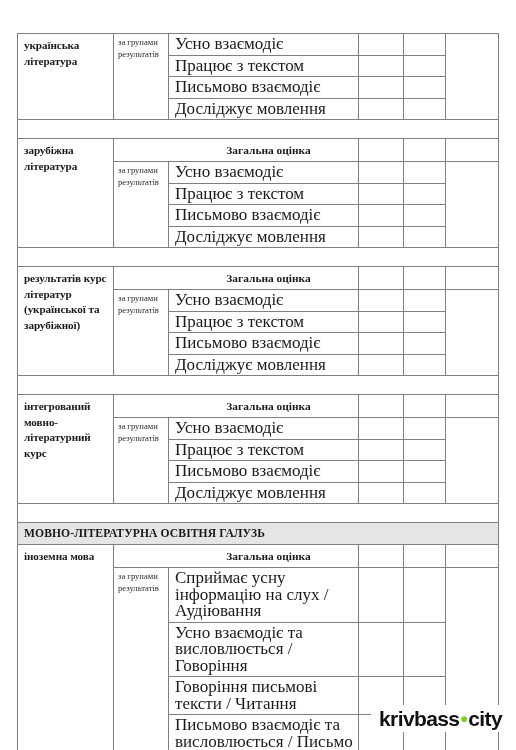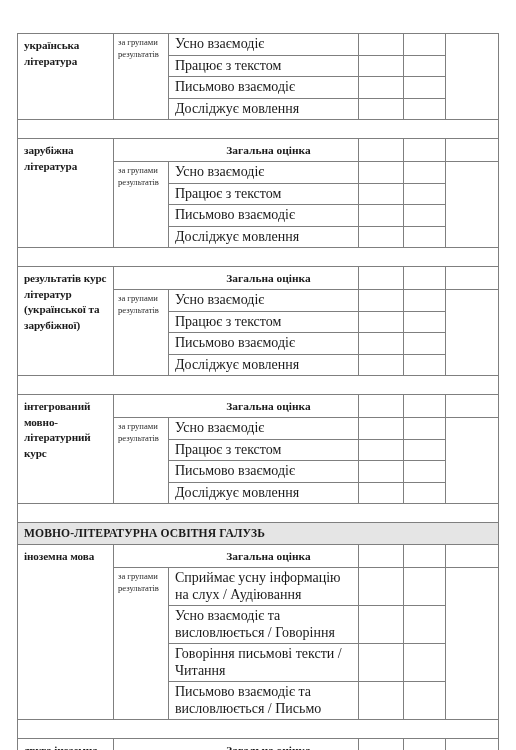--- a/index.html
+++ b/index.html
@@ -62,21 +62,21 @@
   }
   .group {
     background: #fbeecd;
     font-size: 8.6px;
     line-height: 11.5px;
     padding: 3px 3px 2px 4px !important;
     color: #2b2b2b;
     margin-left: 17px;
   }
   .comp {
-    font-size: 14px;
+    font-size: 17px;
     line-height: 16.5px;
     padding: 2px 4px 2px 6px !important;
     white-space: normal;
   }
   .mark { }
 
   .overall {
     background: #fbeecd;
     font-weight: bold;
     font-size: 11.4px;
@@ -329,14 +329,17 @@
               <span class="overall-inner">Загальна оцінка</span>
             </td>
             <td class="mark cell-cream">&nbsp;</td>
             <td class="mark cell-cream">&nbsp;</td>
             <td class="mark cell-cream">&nbsp;</td>
           </tr>
         </tbody>
     </table>
   </div>
 
+  <div class="logo">
+    <span>krivbass</span><span class="dot">•</span><span>city</span>
+  </div>
 
 </div>
 
 </body></html>

